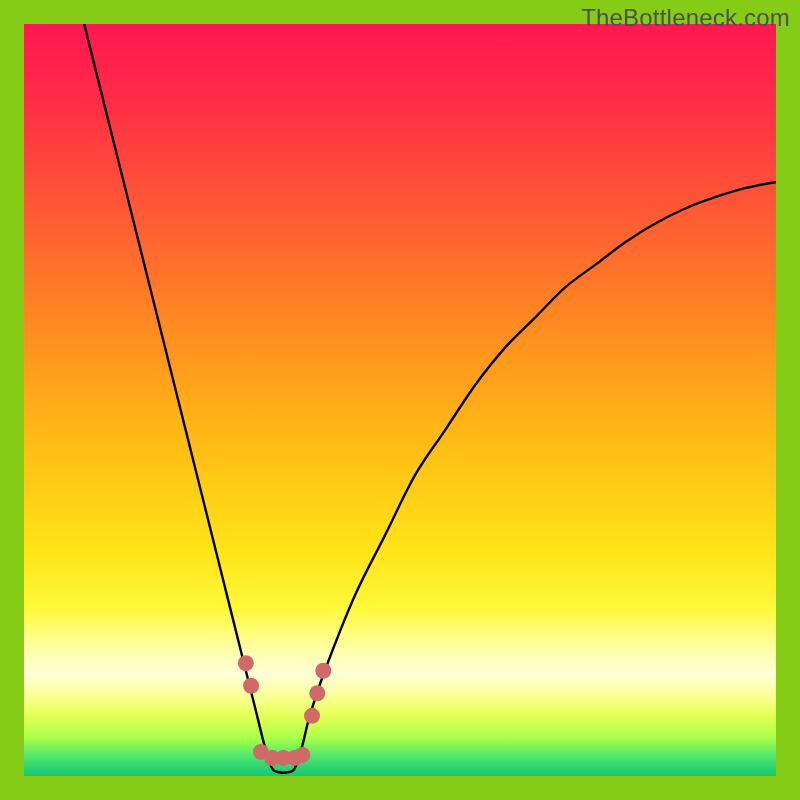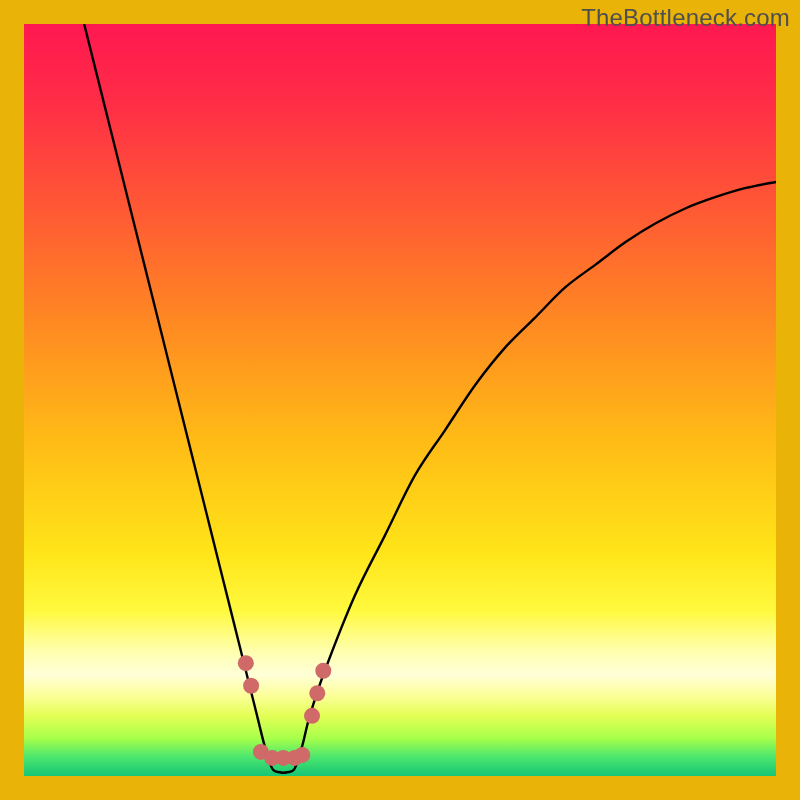--- a/index.html
+++ b/index.html
@@ -10,21 +10,21 @@
     overflow: hidden;
     background: #000;
     font-family: Arial, Helvetica, sans-serif;
   }
   .frame {
     position: absolute;
     left: 0;
     top: 0;
     width: 800px;
     height: 800px;
-    background: #eab308;
+    background: #84cc16;
     text-align: center;
   }
   .plot {
     position: absolute;
     left: 24px;
     top: 24px;
     width: 752px;
     height: 752px;
     overflow: hidden;
   }

